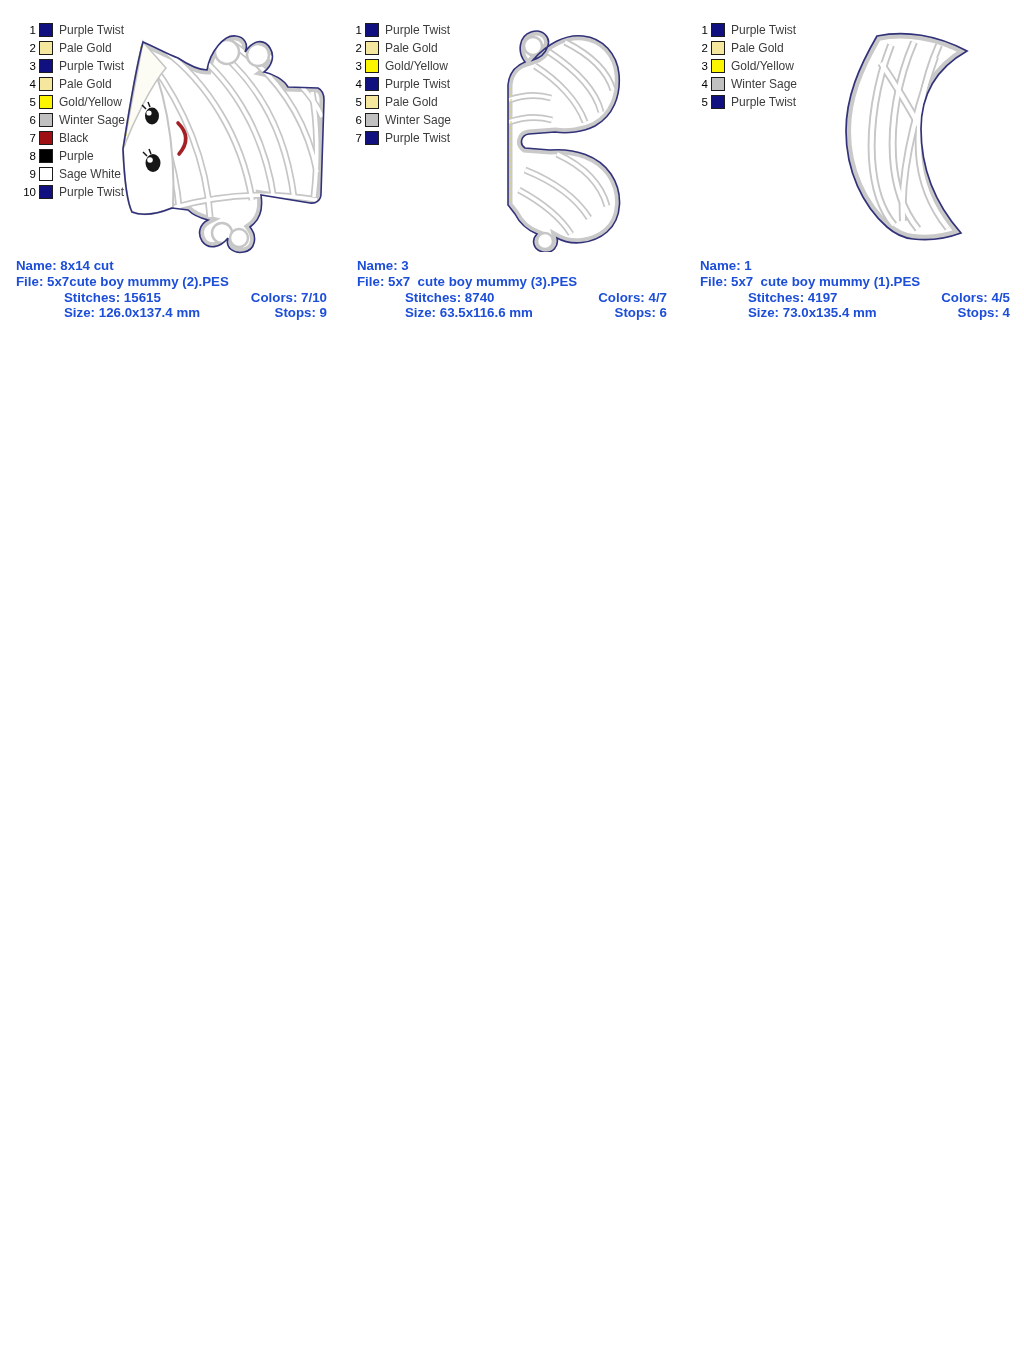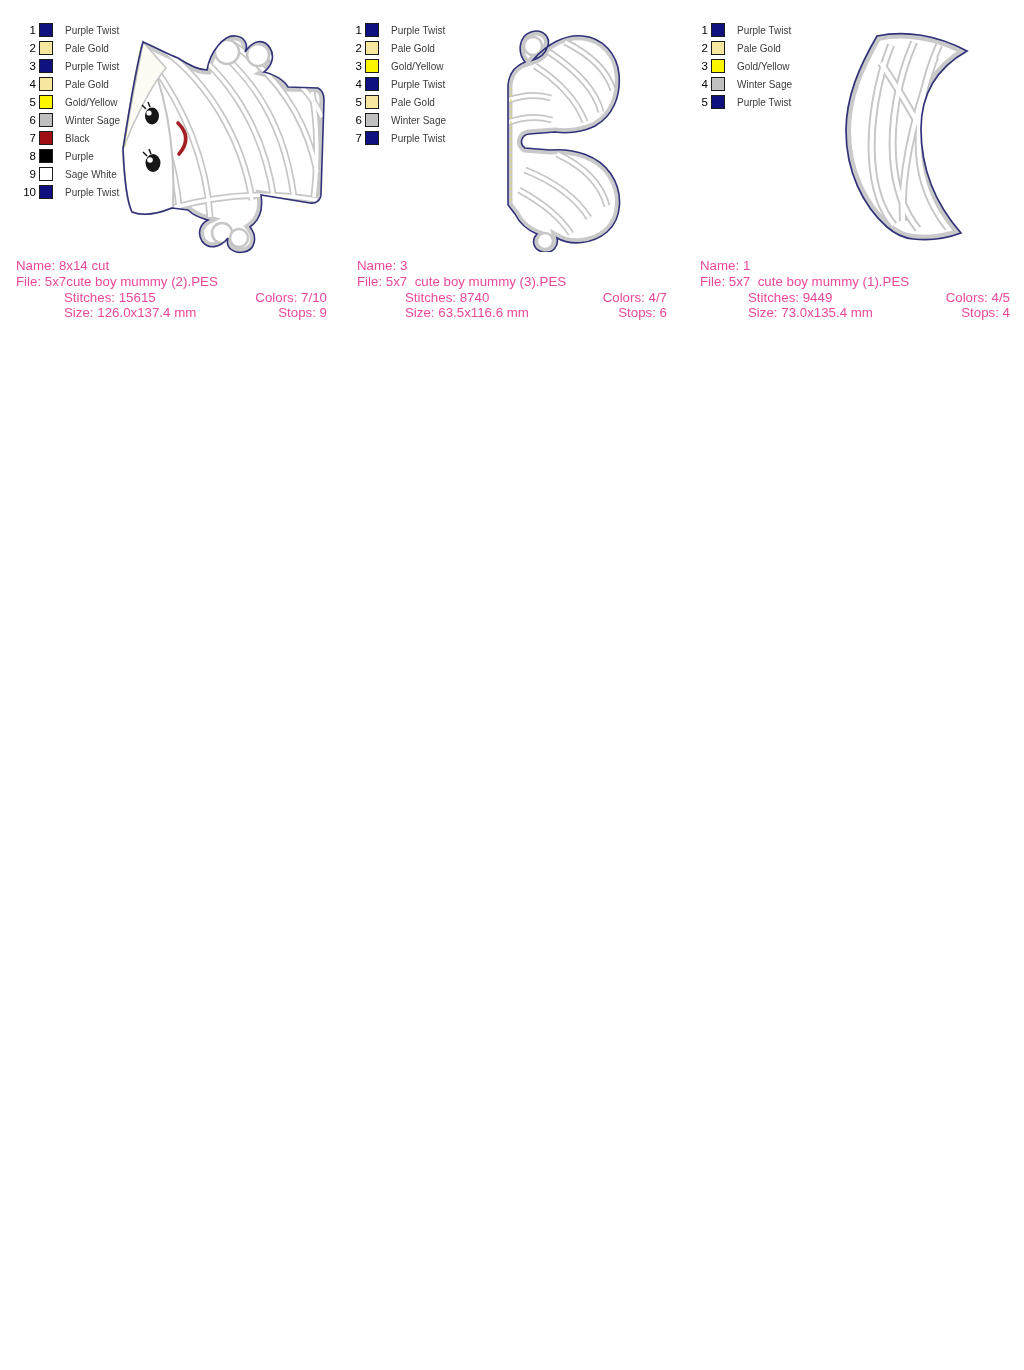--- a/index.html
+++ b/index.html
@@ -5,24 +5,24 @@
   html,body{margin:0;padding:0;background:#ffffff;}
   .page{position:relative;width:1024px;height:1370px;background:#ffffff;
         font-family:"Liberation Sans",sans-serif;overflow:hidden;}
   .abs{position:absolute;}
 
   
   .color-list{position:absolute;}
   .crow{display:flex;align-items:center;height:18px;}
   .cnum{width:24px;text-align:right;font-size:11.5px;color:#000;line-height:18px;}
   .sw{width:12px;height:12px;border:1px solid #1c1c1c;margin-left:3px;flex:none;box-sizing:content-box;}
-  .clabel{font-size:10px;color:#3c3c3c;margin-left:12px;white-space:nowrap;}
+  .clabel{font-size:12px;color:#3c3c3c;margin-left:6px;white-space:nowrap;}
 
   
-  .meta{position:absolute;font-weight:400;font-size:13.3px;line-height:15.8px;color:#ec4899;}
+  .meta{position:absolute;font-weight:700;font-size:13.3px;line-height:15.8px;color:#1d4ed8;}
   .mline{white-space:pre;}
   .split{display:flex;justify-content:space-between;margin-left:48px;}
 
   
   .footer-item{position:absolute;font-size:15px;color:#a21caf;top:1350px;white-space:pre;margin-top:20px;}
   .f-left{left:4px;}
   .f-center{left:0;width:1024px;text-align:center;}
   .f-right{right:4px;font-style:italic;}
 
   svg{display:block;}
@@ -279,20 +279,20 @@
   <div class="meta" style="left:357px;top:258px;width:310px">
     <div class="mline"><span>Name:</span> <span>3</span></div>
     <div class="mline"><span>File:</span> <span>5x7  cute boy mummy (3).PES</span></div>
     <div class="mline split"><span><span>Stitches:</span> <span>8740</span></span><span><span>Colors:</span> <span>4/7</span></span></div>
     <div class="mline split"><span><span>Size:</span> <span>63.5x116.6 mm</span></span><span><span>Stops:</span> <span>6</span></span></div>
   </div>
 
   <div class="meta" style="left:700px;top:258px;width:310px">
     <div class="mline"><span>Name:</span> <span>1</span></div>
     <div class="mline"><span>File:</span> <span>5x7  cute boy mummy (1).PES</span></div>
-    <div class="mline split"><span><span>Stitches:</span> <span>9449</span></span><span><span>Colors:</span> <span>4/5</span></span></div>
+    <div class="mline split"><span><span>Stitches:</span> <span>4197</span></span><span><span>Colors:</span> <span>4/5</span></span></div>
     <div class="mline split"><span><span>Size:</span> <span>73.0x135.4 mm</span></span><span><span>Stops:</span> <span>4</span></span></div>
   </div>
 
   <div class="footer-item f-left">Page 1 of 1</div>
   <div class="footer-item f-right">21/8/2023</div>
 
 </div>
 
 </body></html>

